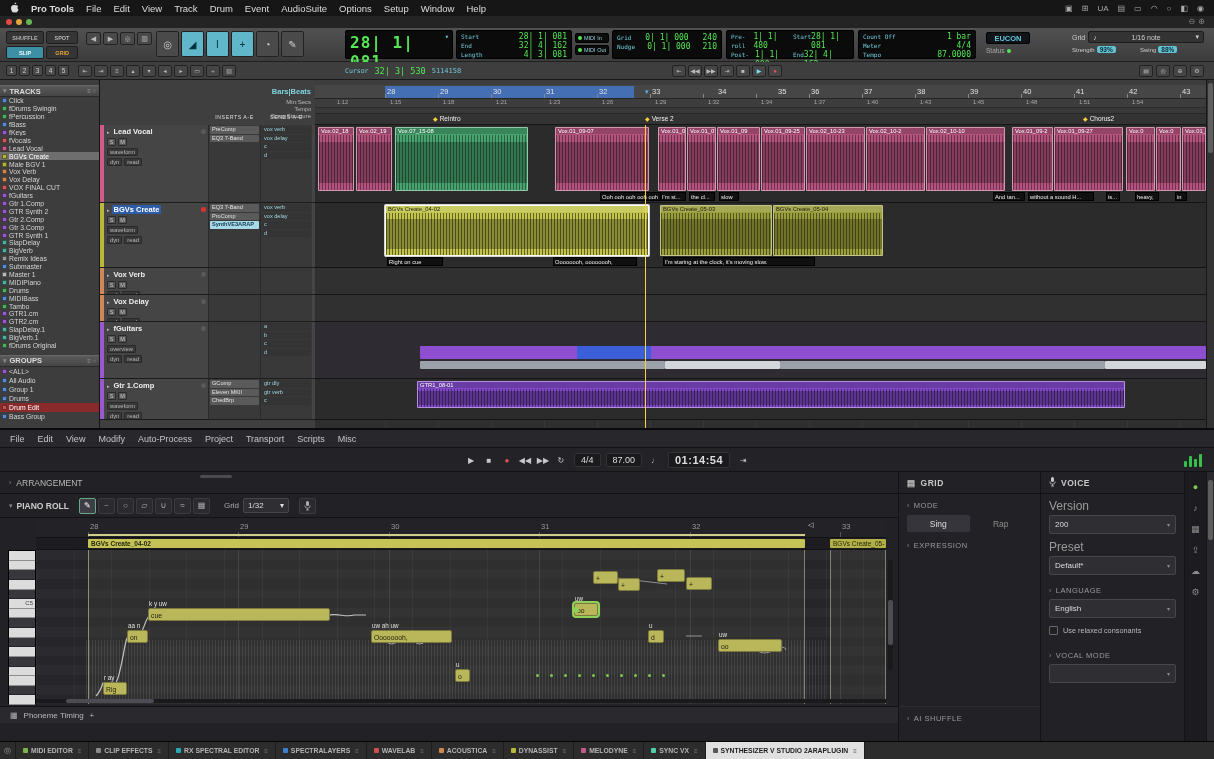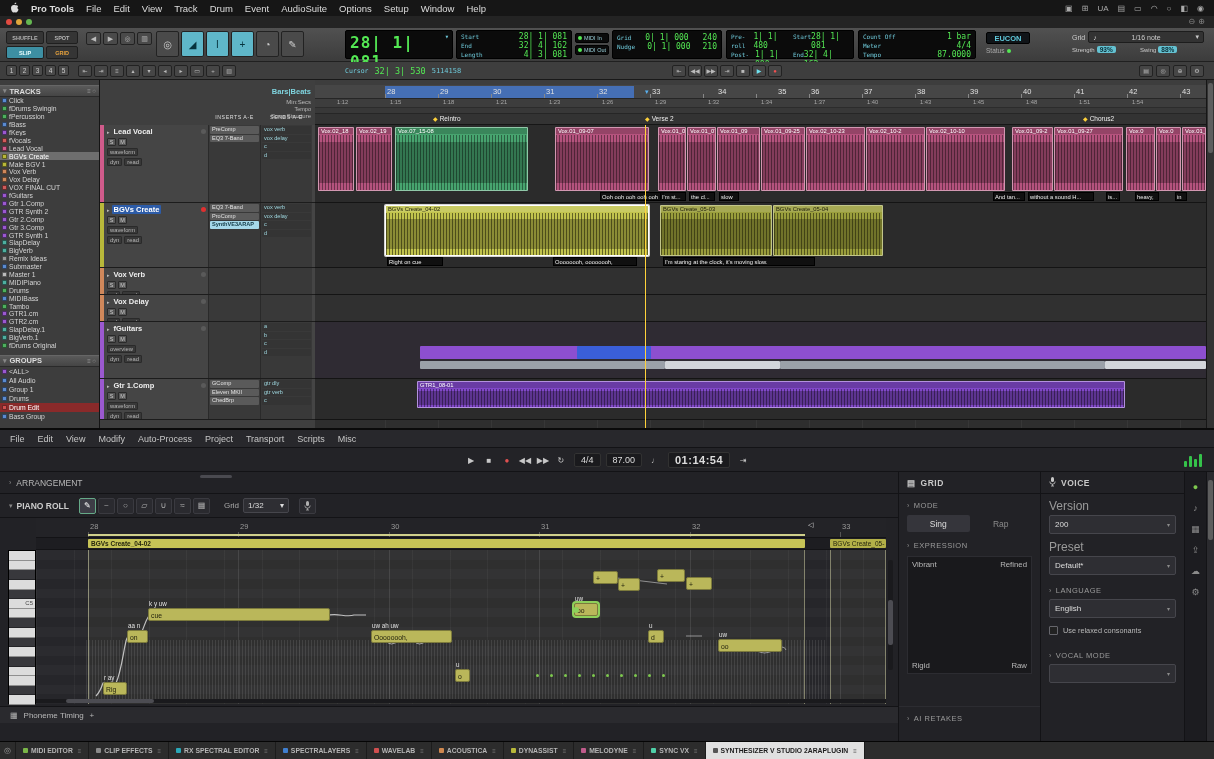--- a/index.html
+++ b/index.html
@@ -1316,30 +1316,24 @@
         </div>
       <div id="modebtns">
 
       <div class="modebtn selected">Sing</div>
           <div class="modebtn">Rap</div>
         </div>
       <div class="p-sec">
           <span class="chev">›</span>
           <span>EXPRESSION</span>
         </div>
-      <div id="quad">
-        <span id="q0">Vibrant</span>
-        <span id="q1">Refined</span>
-        <span id="q2">Rigid</span>
-        <span id="q3">Raw</span>
-      </div>
       <div id="aisec">
           <div class="p-sec">
             <span class="chev">›</span>
-            <span>AI RETAKES</span>
+            <span>AI SHUFFLE</span>
           </div>
         </div>
     </div>
 
     <div id="svvoice">
       <div class="p-h">
           <span><svg width="7" height="10" viewBox="0 0 7 10">
               <rect x="2" y="0" width="3" height="5" rx="1.5" fill="#c8c8c8"></rect>
               <path d="M.8 4.5a2.7 2.7 0 0 0 5.4 0M3.5 7.2V9M2 9h3" stroke="#c8c8c8" fill="none" stroke-width=".8"></path>
             </svg></span>

